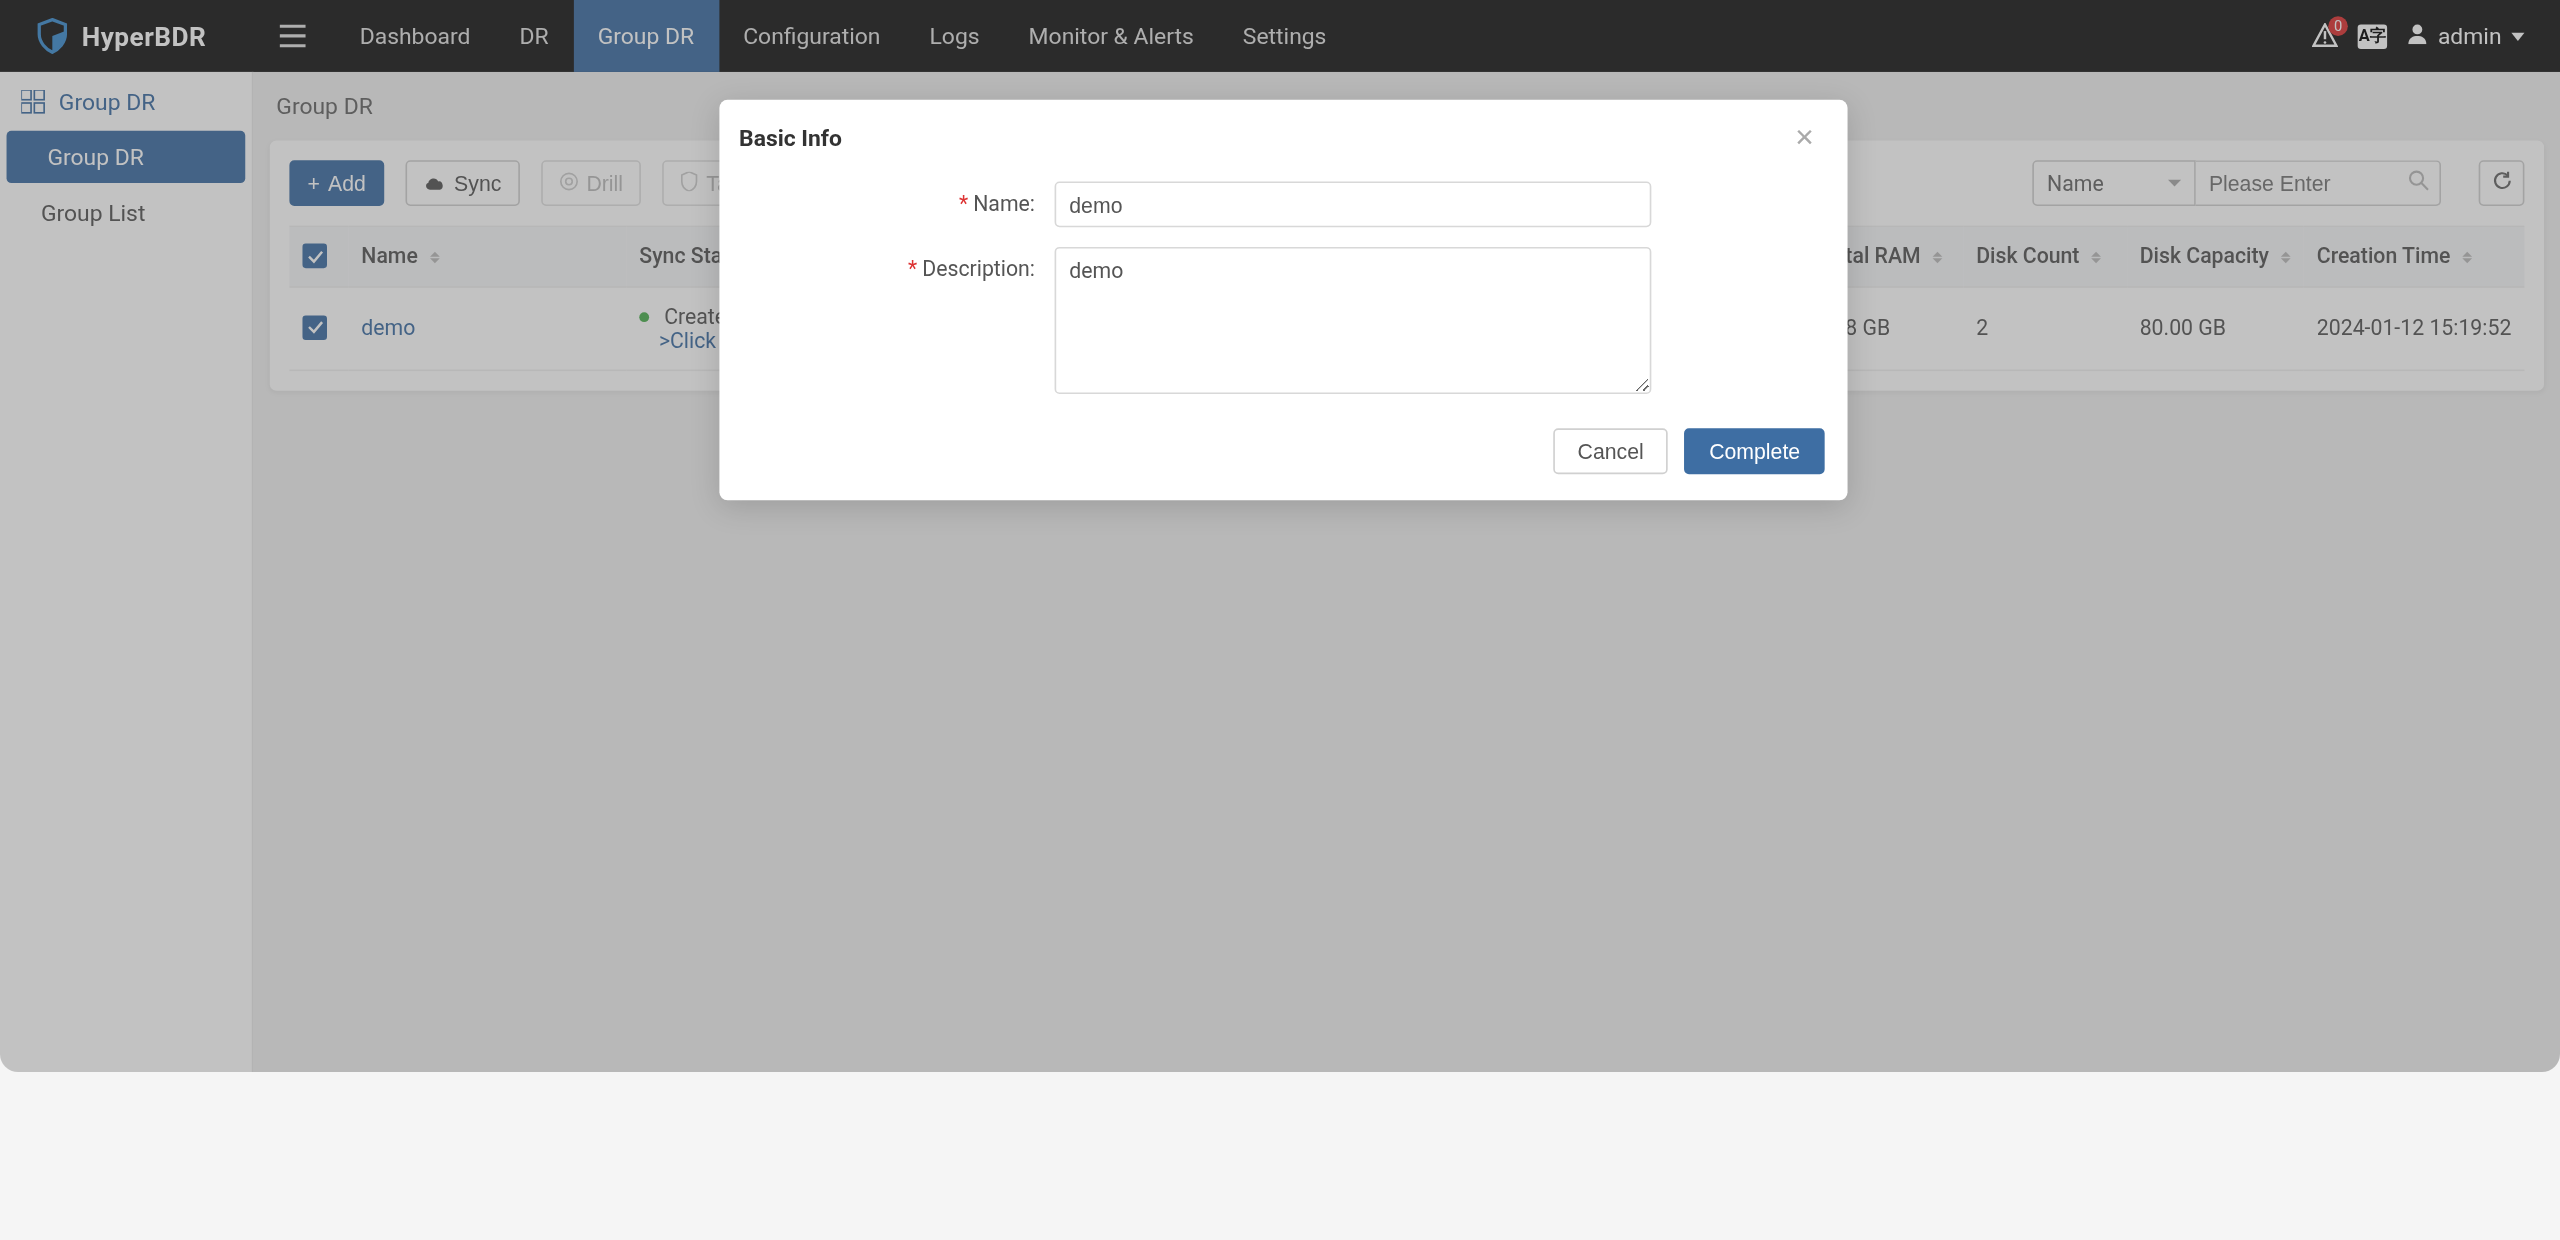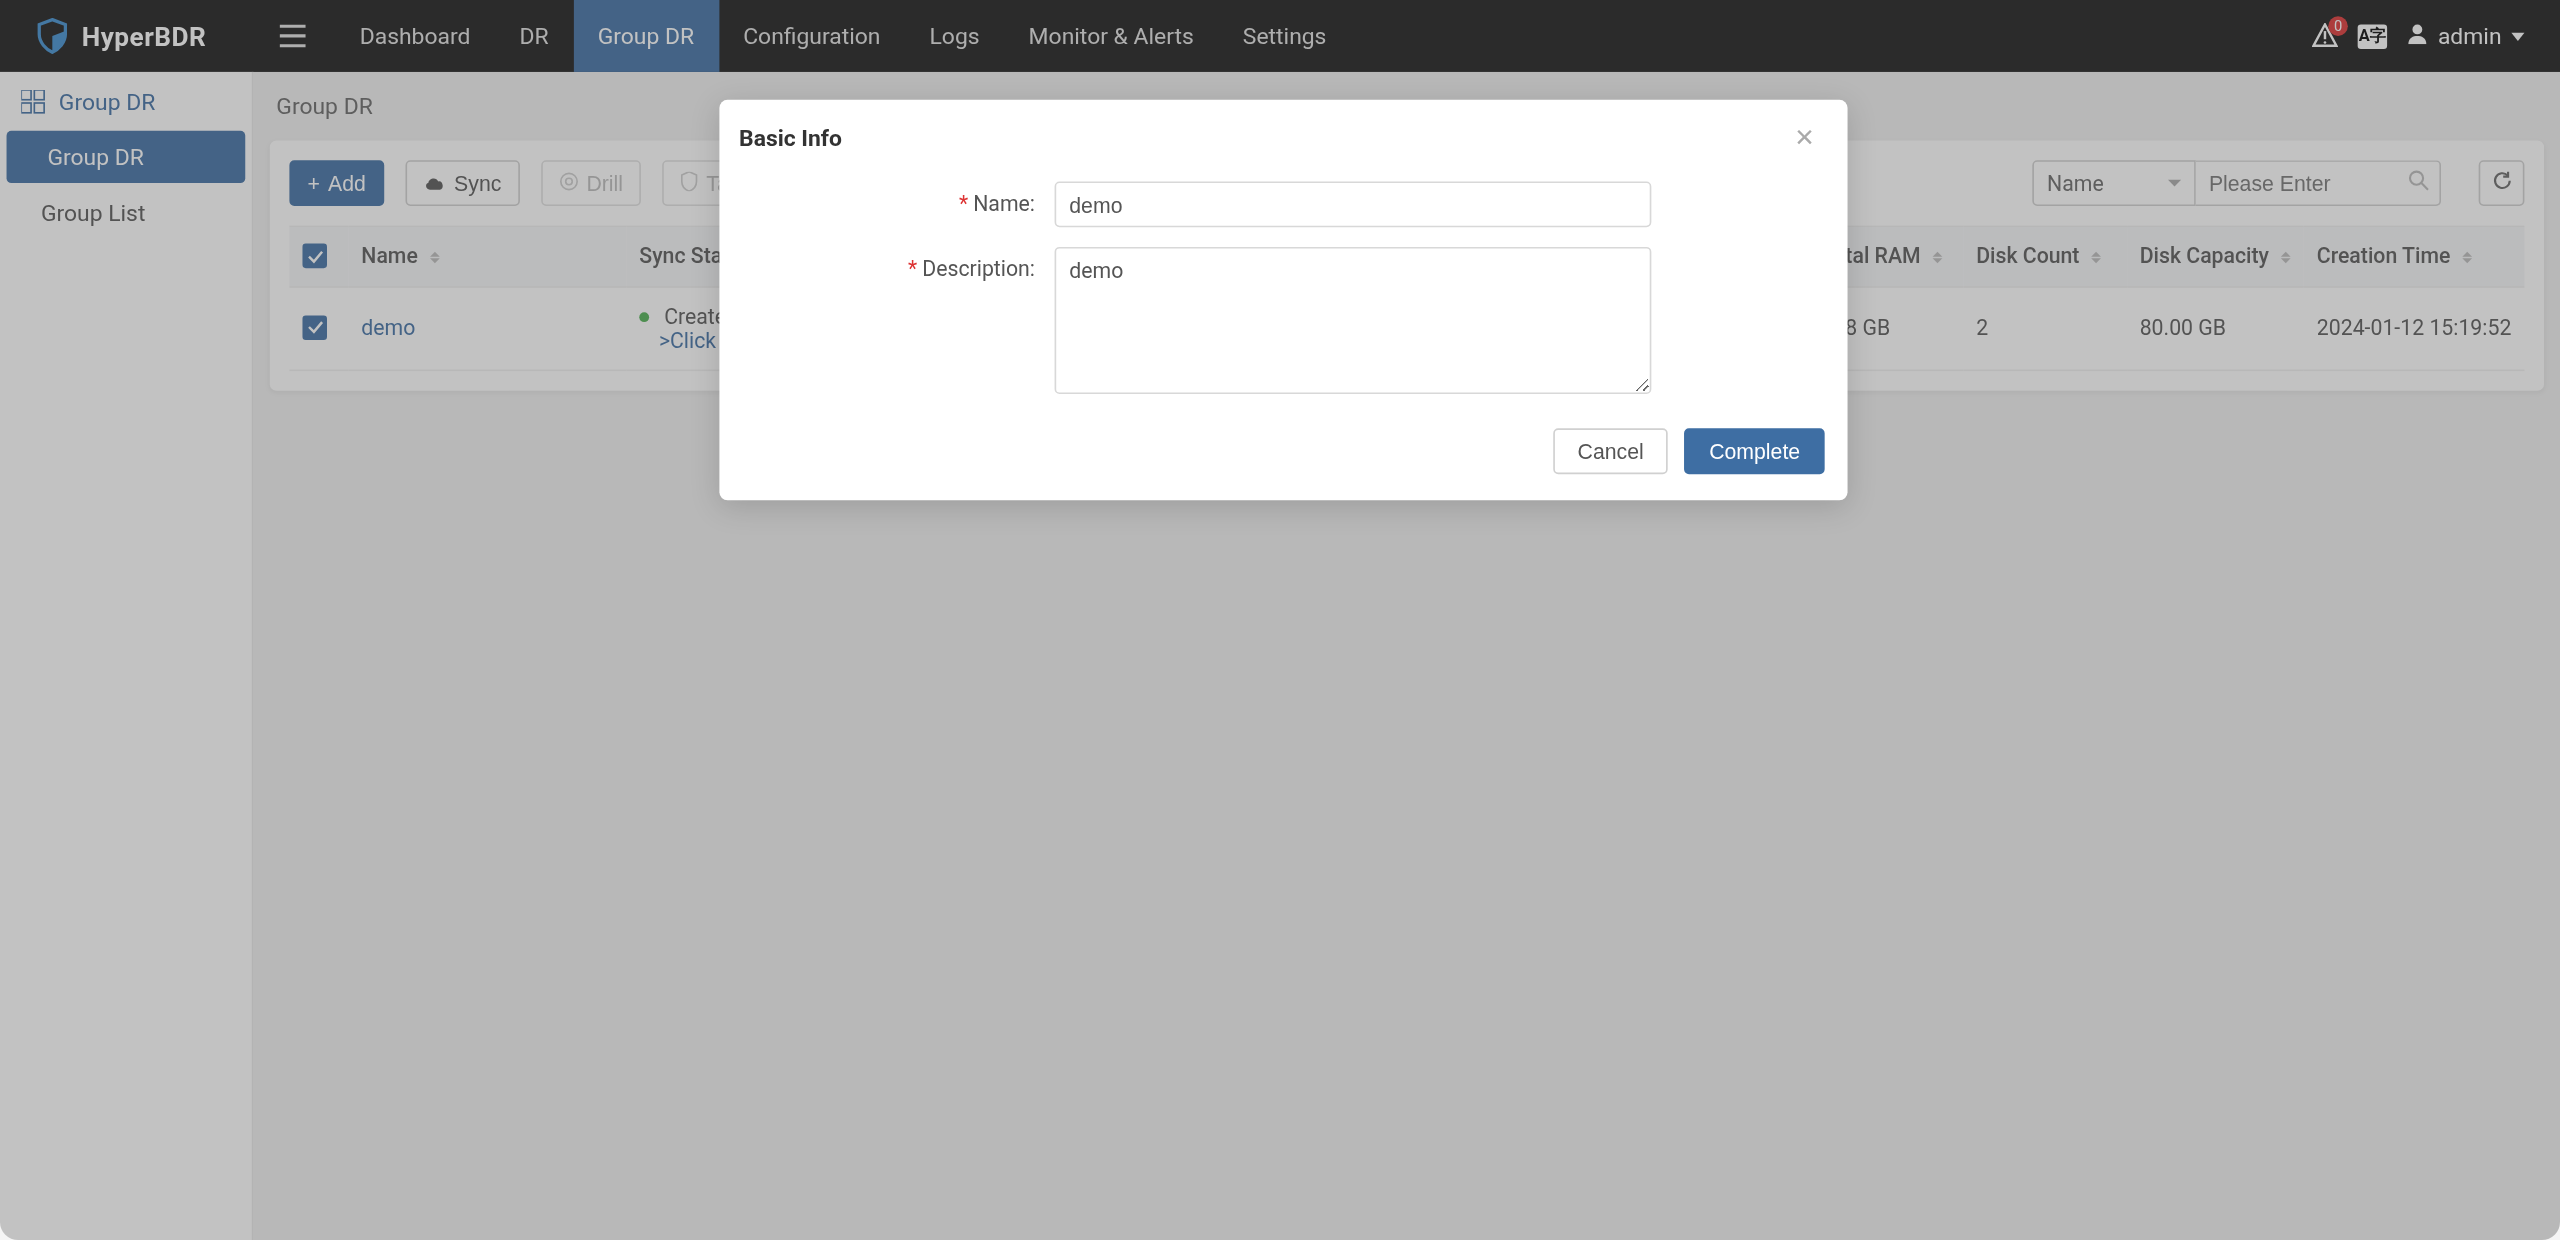--- a/index.html
+++ b/index.html
@@ -12,21 +12,21 @@
       font-size: 14px;
       color: #333;
       background: #f5f5f5;
       width: 2560px;
       height: 1240px;
       position: relative;
       overflow: hidden;
     }
     .app-wrapper {
       width: 2560px;
-      height: 1240px;
+      height: 1072px;
       background: #fff;
       position: relative;
       border-radius: 0 0 18px 18px;
       overflow: hidden;
     }
     .inner {
       transform: scale(1.635);
       transform-origin: 0 0;
       width:  1566px;
       height: 759px;

